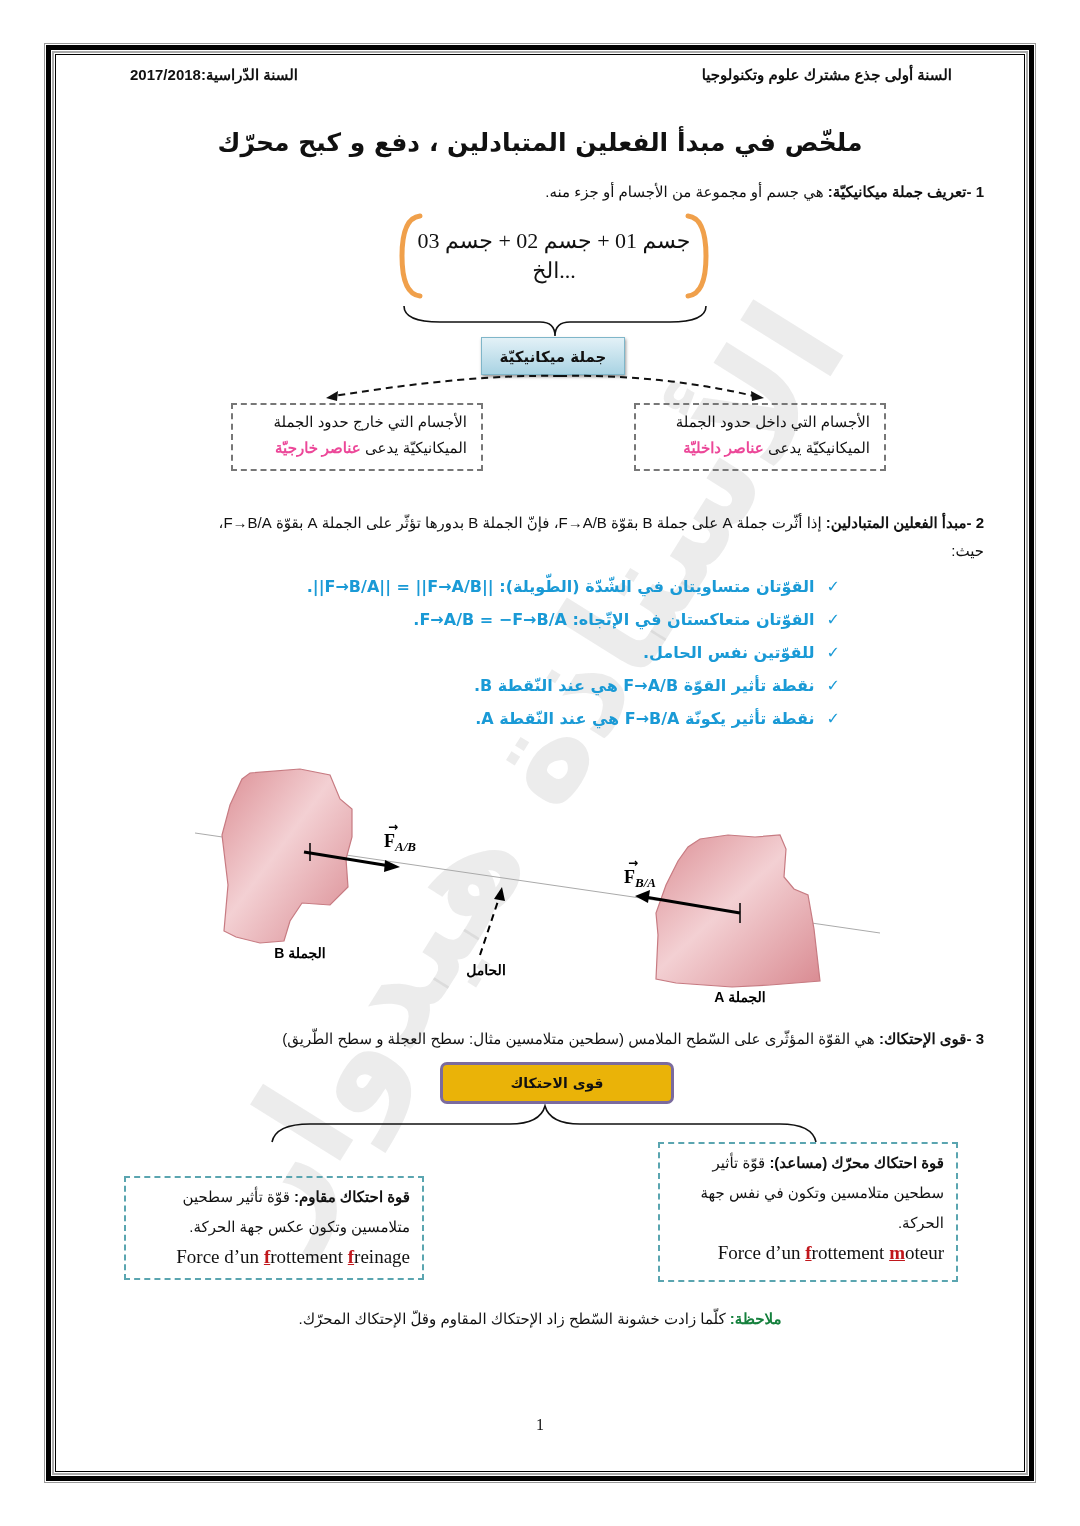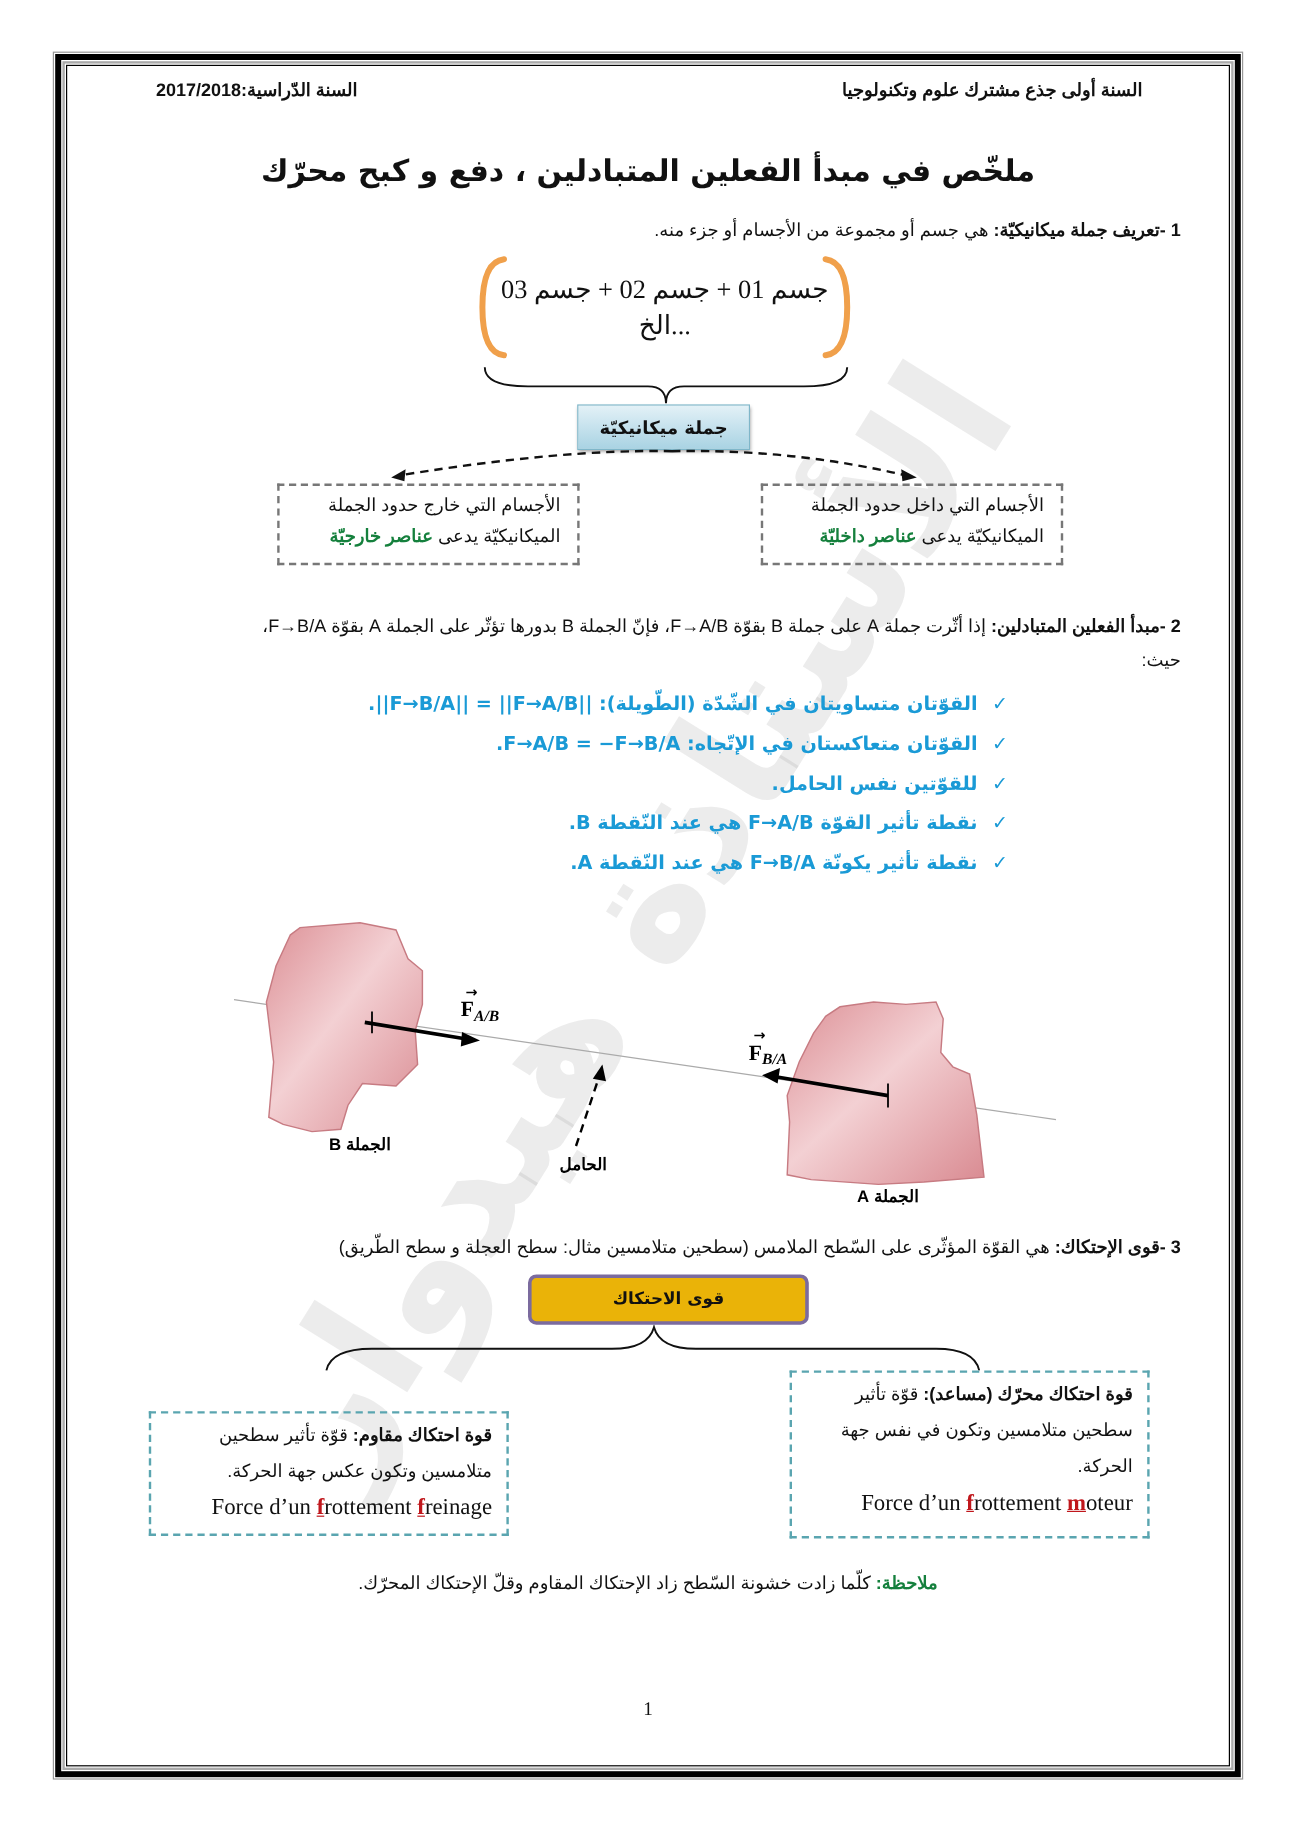--- a/index.html
+++ b/index.html
@@ -13,21 +13,21 @@
   .hdr{font-family:"Liberation Sans",sans-serif;font-weight:bold;font-size:15px;top:66px;}
   .hdr-year{left:130px;}
   .hdr-level{right:128px;}
   .title{top:128px;left:0;width:1080px;text-align:center;font-family:"DejaVu Sans",sans-serif;font-weight:bold;font-size:25px;}
   .sec{font-family:"Liberation Sans",sans-serif;font-size:15px;right:96px;}
   .sec b{font-weight:bold;}
   .bigbox{left:398px;top:212px;width:312px;height:88px;}
   .bigbox-text{position:absolute;left:0;top:14px;width:312px;text-align:center;font-family:"Liberation Serif",serif;font-weight:normal;font-size:22px;line-height:30px;}
   .mech-box{left:481px;top:337px;width:144px;height:38px;background:linear-gradient(#e3f1f7,#a9d3e3);border:1px solid #7fb6c9;box-shadow:1px 2px 3px #999;text-align:center;line-height:38px;font-family:"DejaVu Sans",sans-serif;font-weight:bold;font-size:15px;box-sizing:border-box;}
   .dbox{border:2px dashed #777;box-sizing:border-box;font-family:"Liberation Sans",sans-serif;font-size:15px;line-height:26px;text-align:right;padding:4px 14px;}
-  .red{color:#15803d;font-weight:bold;}
+  .red{color:#ec4899;font-weight:bold;font-family:Liberation Serif, serif;}
   .blue{color:#1a9ad6;font-weight:bold;font-family:"DejaVu Sans",sans-serif;font-size:16px;}
   .check{font-family:"DejaVu Sans",sans-serif;color:#1a9ad6;margin-left:12px;font-weight:normal;}
   .friction-box{left:440px;top:1062px;width:234px;height:42px;border:3px solid #7b6b9e;border-radius:7px;box-sizing:border-box;text-align:center;line-height:36px;font-family:"DejaVu Sans",sans-serif;font-weight:bold;font-size:14px;background:#eab308;}
   .fbox{border:2px dashed #5aa5b0;box-sizing:border-box;font-family:"Liberation Sans",sans-serif;font-size:15px;line-height:30px;text-align:right;padding:4px 12px;}
   .fbox .fr{direction:ltr;font-family:"Liberation Serif",serif;font-size:19px;text-align:right;}
   .fbox .acc{color:#c0171c;font-weight:bold;text-decoration:underline;}
   .note{top:1310px;left:0;width:1080px;text-align:center;font-family:"Liberation Sans",sans-serif;font-size:15px;}
   .note-label{color:#15803d;font-weight:bold;}
   .pagenum{top:1416px;left:0;width:1080px;text-align:center;font-family:"Liberation Serif",serif;font-size:16px;}
   .watermark{left:120px;top:620px;width:900px;font-family:"DejaVu Sans",sans-serif;font-weight:bold;font-size:140px;color:rgba(150,150,150,0.18);transform:rotate(-58deg);transform-origin:center;white-space:nowrap;pointer-events:none;}

